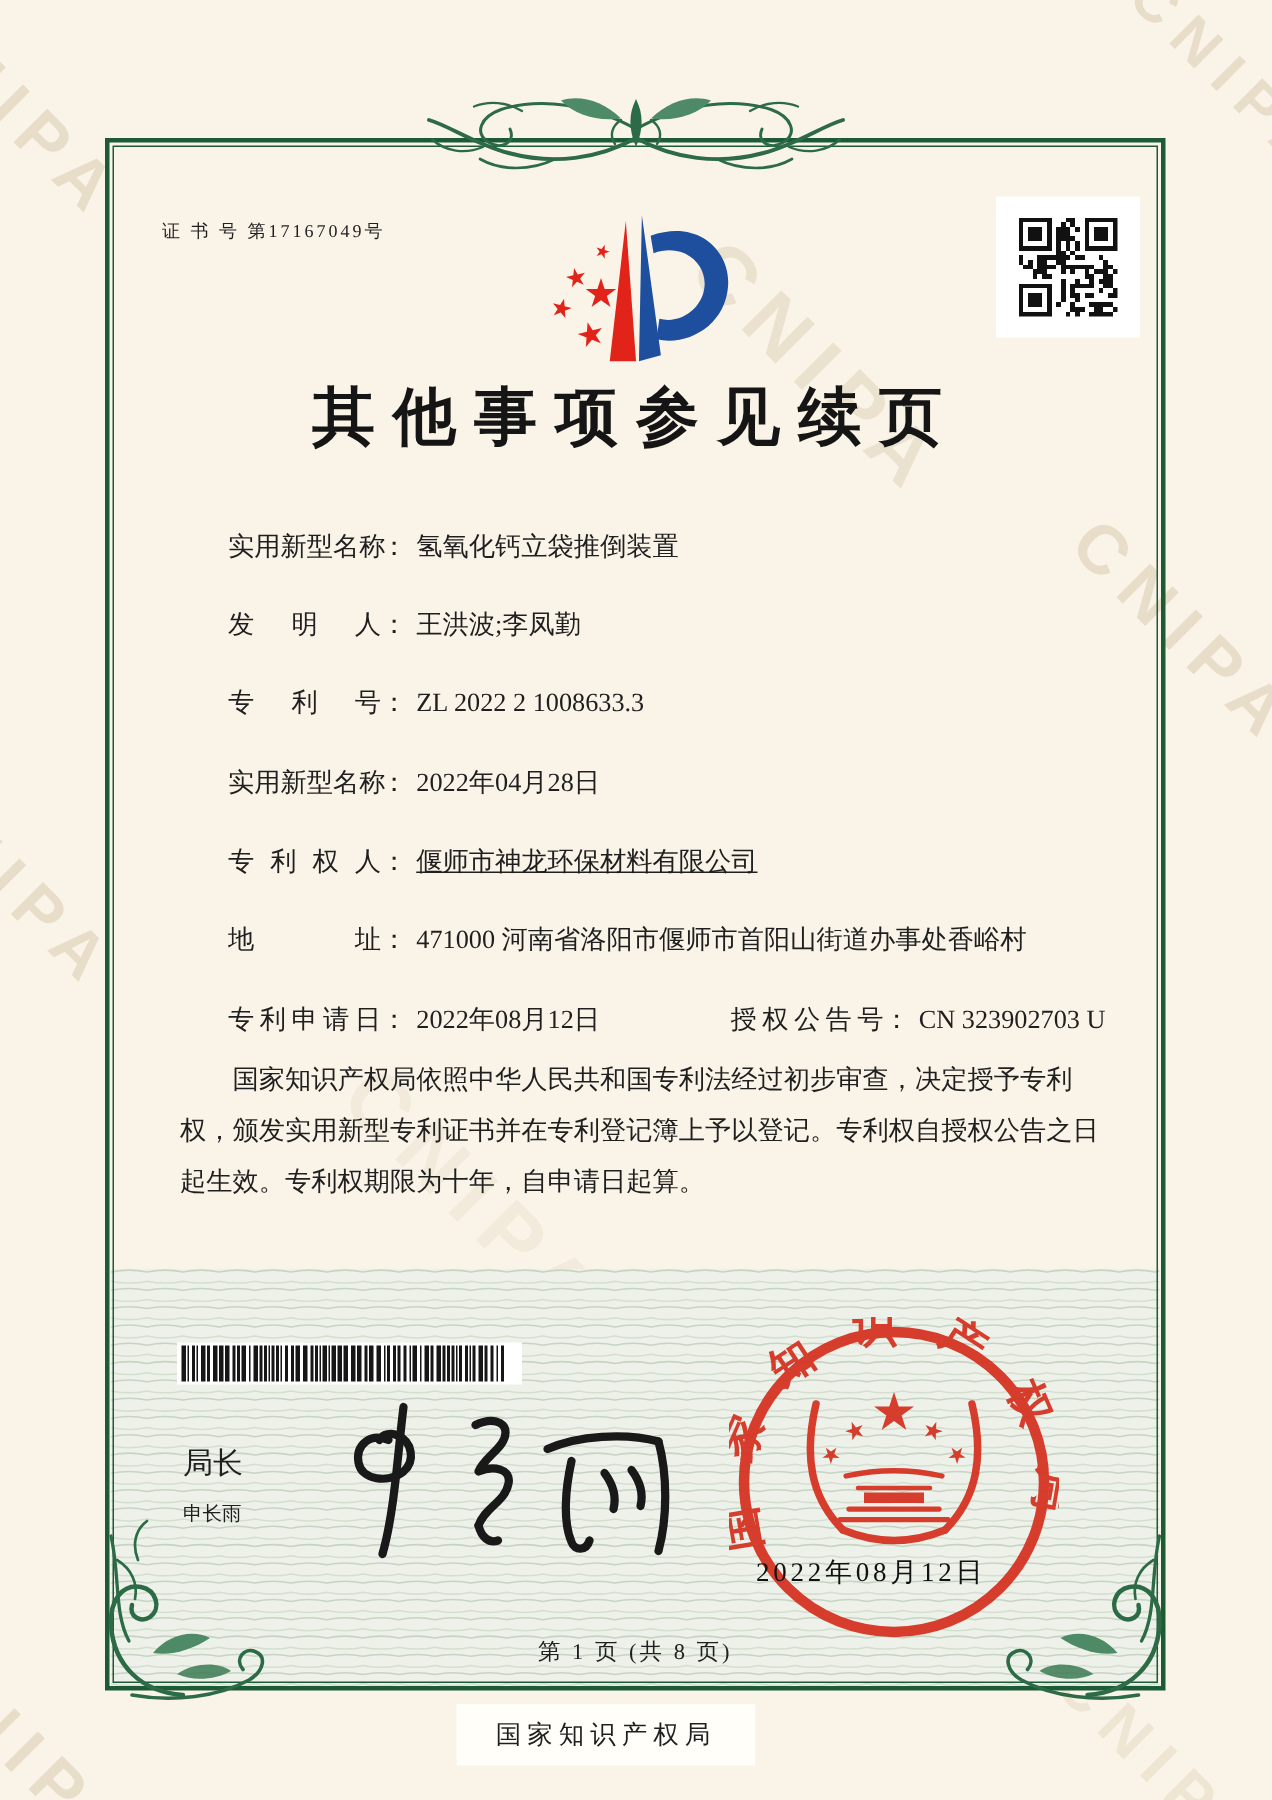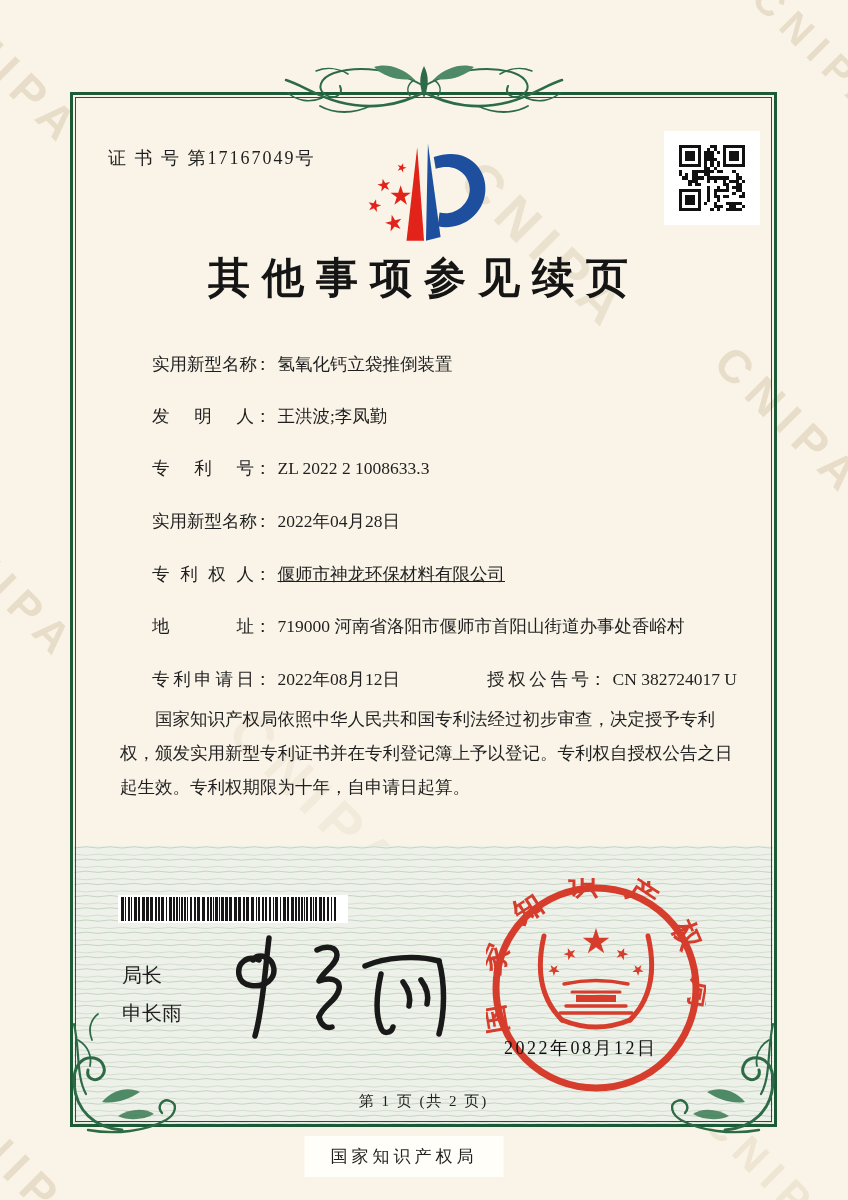--- a/index.html
+++ b/index.html
@@ -23,21 +23,21 @@
   }
   
   .frame{
     left:70px;top:92px;width:707px;height:1035px;
     border:3px solid var(--c-border);z-index:2;pointer-events:none;
   }
   .frame-inner{position:absolute;inset:2px;border:1px solid var(--c-border);}
   
   .band{left:74px;top:846px;width:699px;height:278px;background:var(--c-band);z-index:1;overflow:hidden;}
   
-  .cert-no{left:108px;top:146px;font-size:18px;letter-spacing:2px;z-index:4;}
+  .cert-no{left:108px;top:146px;font-size:12px;letter-spacing:2px;z-index:4;}
   .logo{left:352px;top:136px;width:146px;height:122px;z-index:4;}
   .qr-box{left:664px;top:131px;width:96px;height:94px;background:#fff;display:flex;align-items:center;justify-content:center;z-index:4;}
   .title{
     left:0;top:250px;width:848px;text-align:center;font-size:42px;font-weight:bold;
     letter-spacing:12px;color:#151515;z-index:4;
   }
   
   .fields{left:120px;top:352px;width:620px;z-index:4;font-size:17.5px;}
   .frow{position:absolute;left:0;white-space:nowrap;margin-left:32px;}
   .flabel{
@@ -47,21 +47,21 @@
   .fcolon{display:inline-block;margin-right:6px;}
   .fpair2{position:absolute;left:335px;top:0;white-space:nowrap;}
   
   .paras{left:120px;top:702px;width:616px;font-size:17.5px;line-height:34px;z-index:4;}
   .paras p{text-indent:2em;margin:0;}
   
   .barcode{left:118px;top:895px;width:230px;height:28px;background:#fff;padding:2px 3px;z-index:4;display:flex;align-items:stretch;}
   .barcode i{display:block;background:#161616;height:100%;}
   
   .official-title{left:122px;top:962px;font-size:20px;z-index:4;font-family:Liberation Sans, sans-serif;}
-  .official-name{left:122px;top:1000px;font-size:20px;z-index:4;font-family:Liberation Sans, sans-serif;}
+  .official-name{left:122px;top:1000px;font-size:13px;z-index:4;font-family:Liberation Sans, sans-serif;}
   .signature{left:225px;top:928px;width:235px;height:118px;z-index:5;}
   
   .seal{left:486px;top:878px;width:220px;height:220px;z-index:4;}
   .seal-date{left:504px;top:1036px;font-size:18px;letter-spacing:2.5px;color:#111;z-index:6;}
   
   .page-note{left:70px;top:1092px;width:707px;text-align:center;font-size:15px;letter-spacing:2px;z-index:4;}
   .cont-note{
     left:404px;top:1136px;transform:translateX(-50%);background:#fffef8;
     padding:9px 26px;font-size:17px;letter-spacing:4px;z-index:4;white-space:nowrap;
   }
@@ -342,26 +342,26 @@
   <div class="frow" style="top:104px;">
     <span class="flabel">专利号</span><span class="fcolon">：</span><span>ZL 2022 2 1008633.3</span>
   </div>
   <div class="frow" style="top:157px;">
     <span class="flabel">实用新型名称</span><span class="fcolon">：</span><span>2022年04月28日</span>
   </div>
   <div class="frow" style="top:210px;text-decoration:underline;">
     <span class="flabel">专利权人</span><span class="fcolon">：</span><span>偃师市神龙环保材料有限公司</span>
   </div>
   <div class="frow" style="top:262px;">
-    <span class="flabel">地址</span><span class="fcolon">：</span><span>719000 河南省洛阳市偃师市首阳山街道办事处香峪村</span>
+    <span class="flabel">地址</span><span class="fcolon">：</span><span>471000 河南省洛阳市偃师市首阳山街道办事处香峪村</span>
   </div>
   <div class="frow" style="top:315px;">
     <span class="flabel">专利申请日</span><span class="fcolon">：</span><span>2022年08月12日</span>
     <span class="fpair2">
-      <span class="flabel">授权公告号</span><span class="fcolon">：</span><span>CN 382724017 U</span>
+      <span class="flabel">授权公告号</span><span class="fcolon">：</span><span>CN 323902703 U</span>
     </span>
   </div>
 </div>
 
 <div class="abs paras">
   <p>国家知识产权局依照中华人民共和国专利法经过初步审查，决定授予专利权，颁发实用新型专利证书并在专利登记簿上予以登记。专利权自授权公告之日起生效。专利权期限为十年，自申请日起算。</p>
 </div>
 
 <div class="abs barcode" id="barcode">
     <i style="width: 3px; margin-right: 1px;"></i>
@@ -470,14 +470,14 @@
         <path d="M-52,58 C-60,92 -56,120 -34,142" stroke-width="5"></path>
         <path d="M52,58 C60,92 56,120 34,142" stroke-width="5"></path>
         <path d="M-34,142 Q0,156 34,142" stroke-width="5"></path>
       </g>
     </g>
   </g>
 </svg>
 
 <div class="abs seal-date">2022年08月12日</div>
 
-<div class="abs page-note">第 1 页 (共 2 页)</div>
+<div class="abs page-note">第 1 页 (共 8 页)</div>
 <div class="abs cont-note">国家知识产权局</div>
 
 </body></html>

